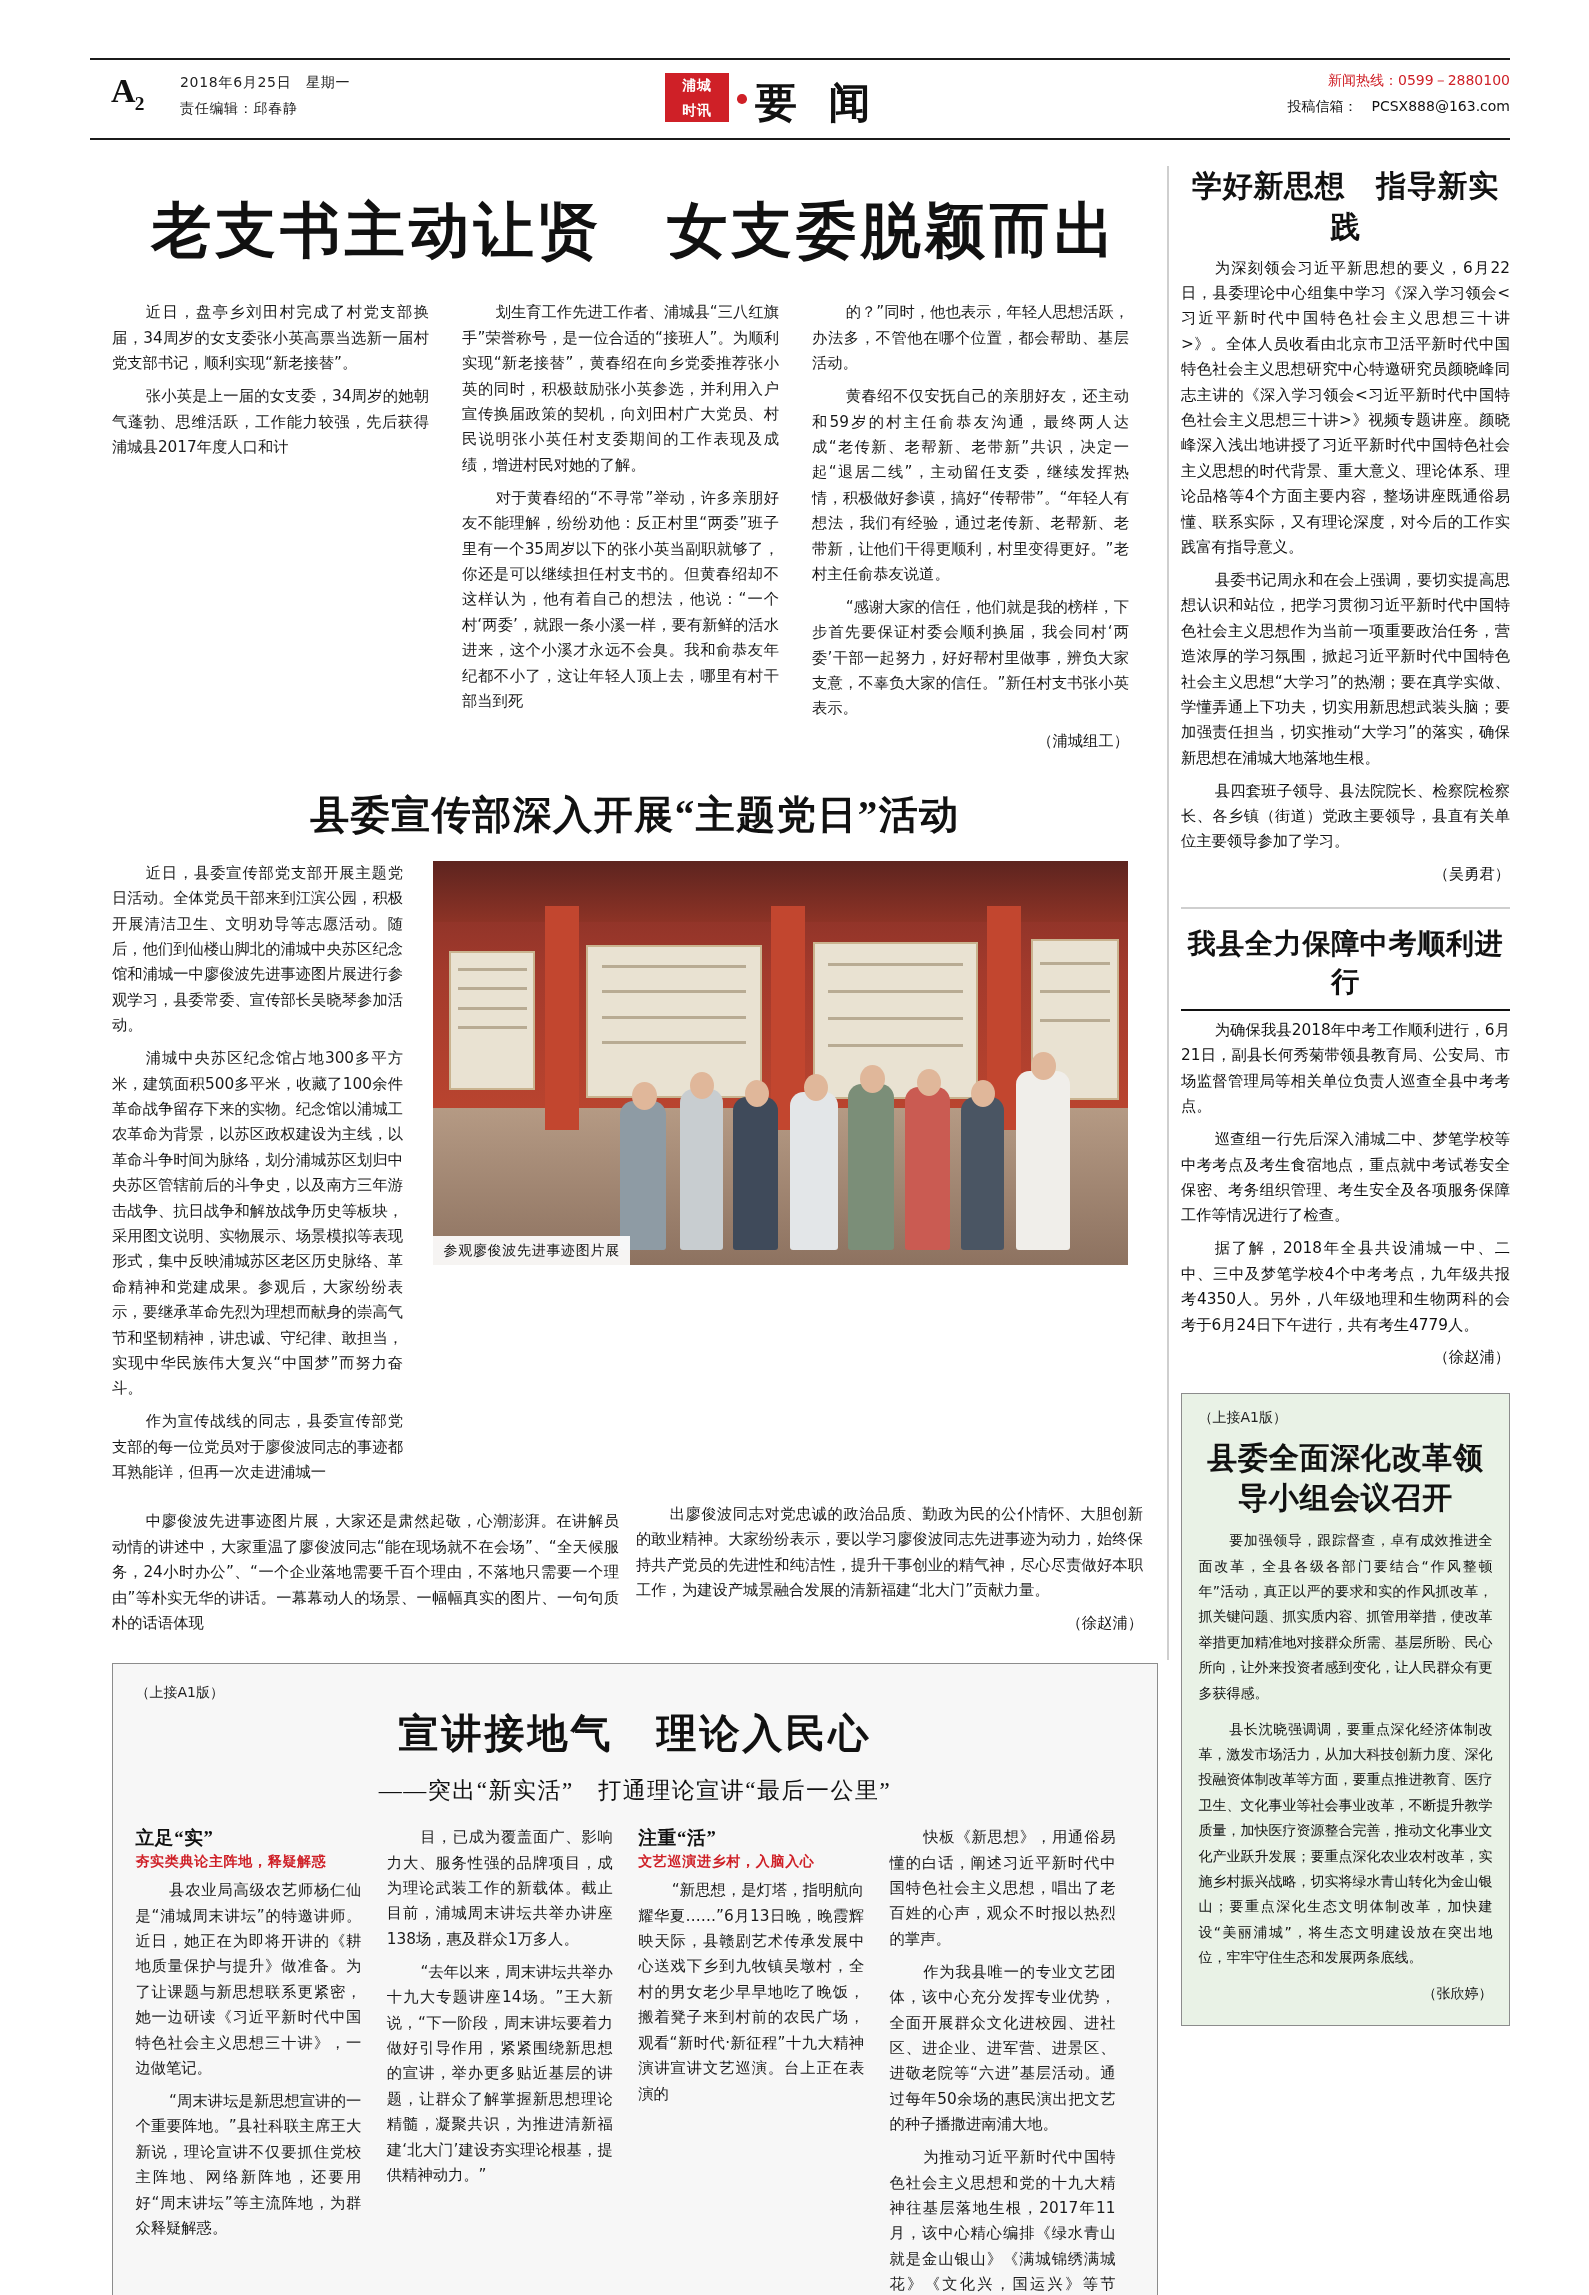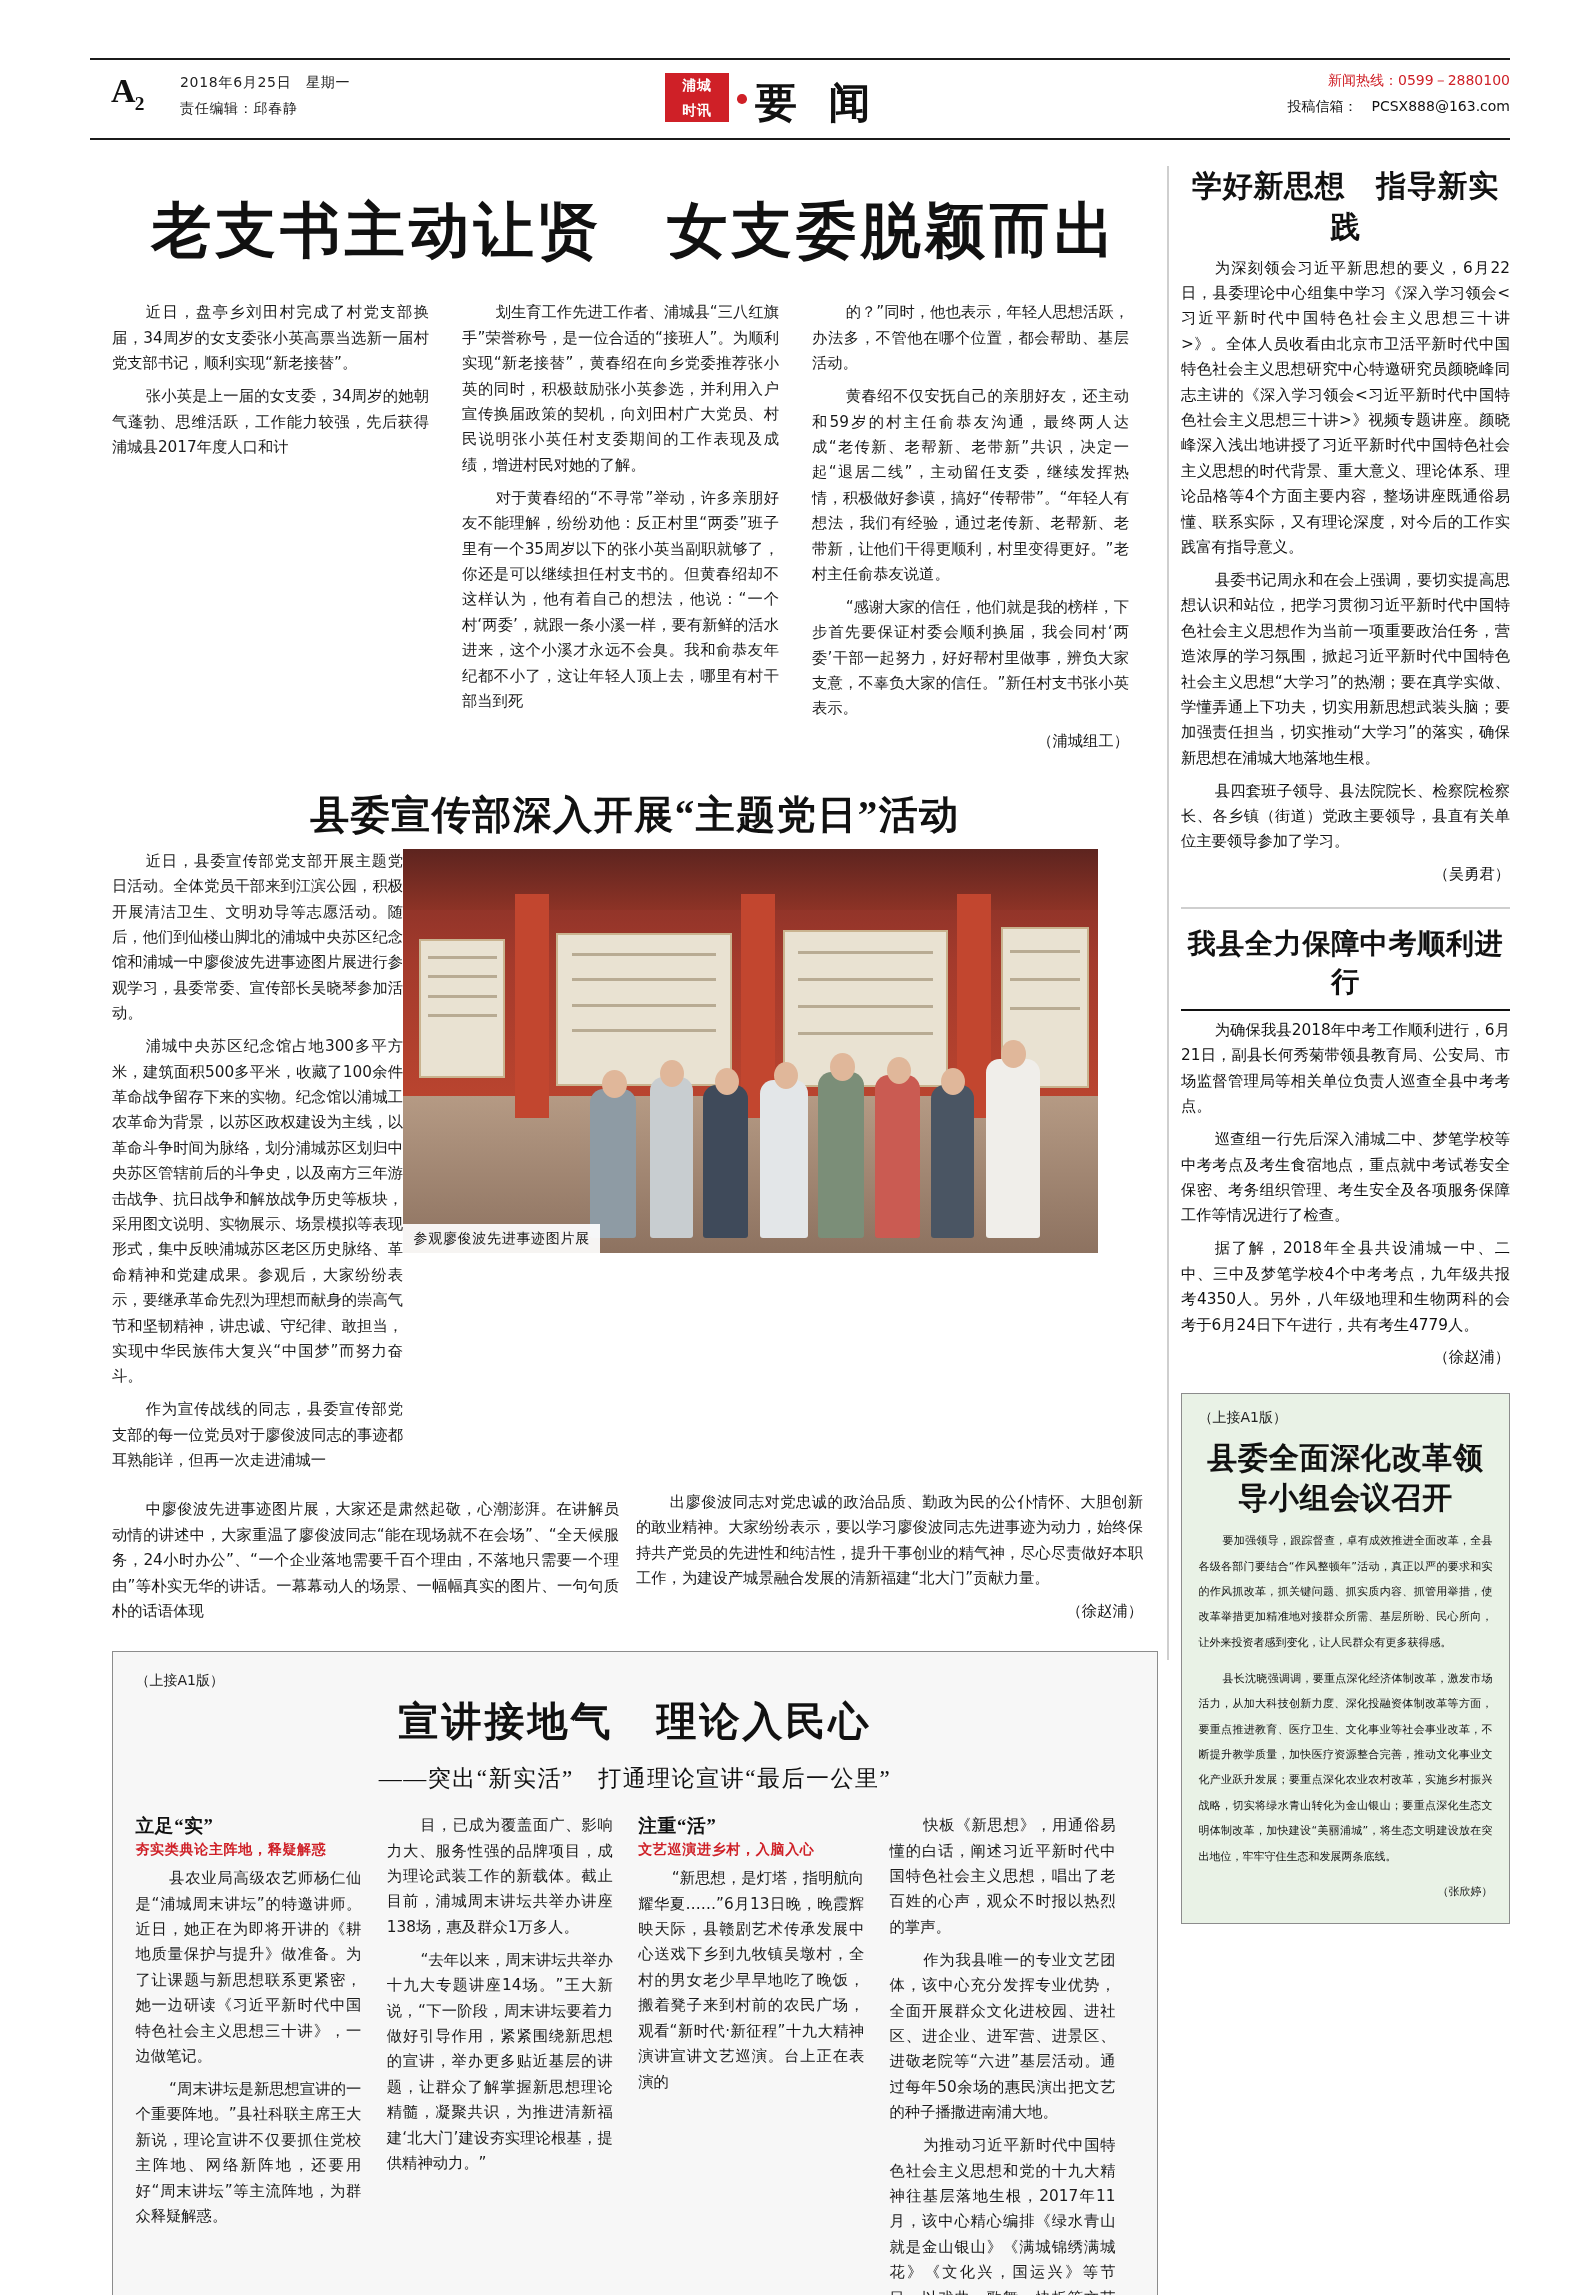--- a/index.html
+++ b/index.html
@@ -68,21 +68,21 @@
   }
   p.body + p.body { margin-top:7.5px; }
   p.sig { text-align:right; text-indent:0; margin-top:7.5px; }
 
   
   .headline2 {
     margin-top:33px; width:1046px; text-align:center;
     font-family:"Liberation Serif", serif; font-weight:bold;
     font-size:39px; letter-spacing:1.5px; color:#111;
   }
-  .art2 { margin-top:7px; width:1046px; position:relative; display:flex; }
+  .art2 { margin-top:19px; width:1046px; position:relative; display:flex; gap:30px; }
   .art2 .c1 { width:291px; }
   .art2 .c2 { width:695px; }
   .photo {
     position:relative; width:695px; height:404px; overflow:hidden; background:#6d2b25;
   }
   .photo .pwall { position:absolute; left:0; top:0; right:0; height:247px;
      background:linear-gradient(#7e2e26 0%, #a33a2c 45%, #b9442f 100%); }
   .photo .pceil { position:absolute; left:0; top:0; right:0; height:61px;
      background:linear-gradient(#5d241f,#8d3326); }
   .photo .pfloor { position:absolute; left:0; top:247px; right:0; bottom:0;
@@ -139,21 +139,21 @@
   }
   .greenbox {
     margin-top:22.4px; border:1.5px solid #8c8c8c; background:#e9f2e6;
     box-sizing:border-box; padding:15px 16.4px 18px 16.4px;
   }
   .greenbox .cont-label { font-size:14px; }
   .greenbox .gh {
     font-family:"Liberation Serif", serif; font-weight:bold; font-size:30px;
     line-height:40px; letter-spacing:0.7px; color:#111; text-align:center; margin-top:10.5px;
   }
-  .greenbox p { font-size:11px; line-height:25.4px; text-indent:2.2em; text-align:justify; margin:10.5px 0 0 0; }
+  .greenbox p { font-size:14px; line-height:25.4px; text-indent:2.2em; text-align:justify; margin:10.5px 0 0 0; }
   .greenbox p.rsig { text-indent:0; text-align:right; }
 </style>
 </head>
 <body>
 
 <div class="page">
 
   <div class="masthead">
     <div class="mast-rule-top"></div>
     <div class="mast-rule-bot"></div>

